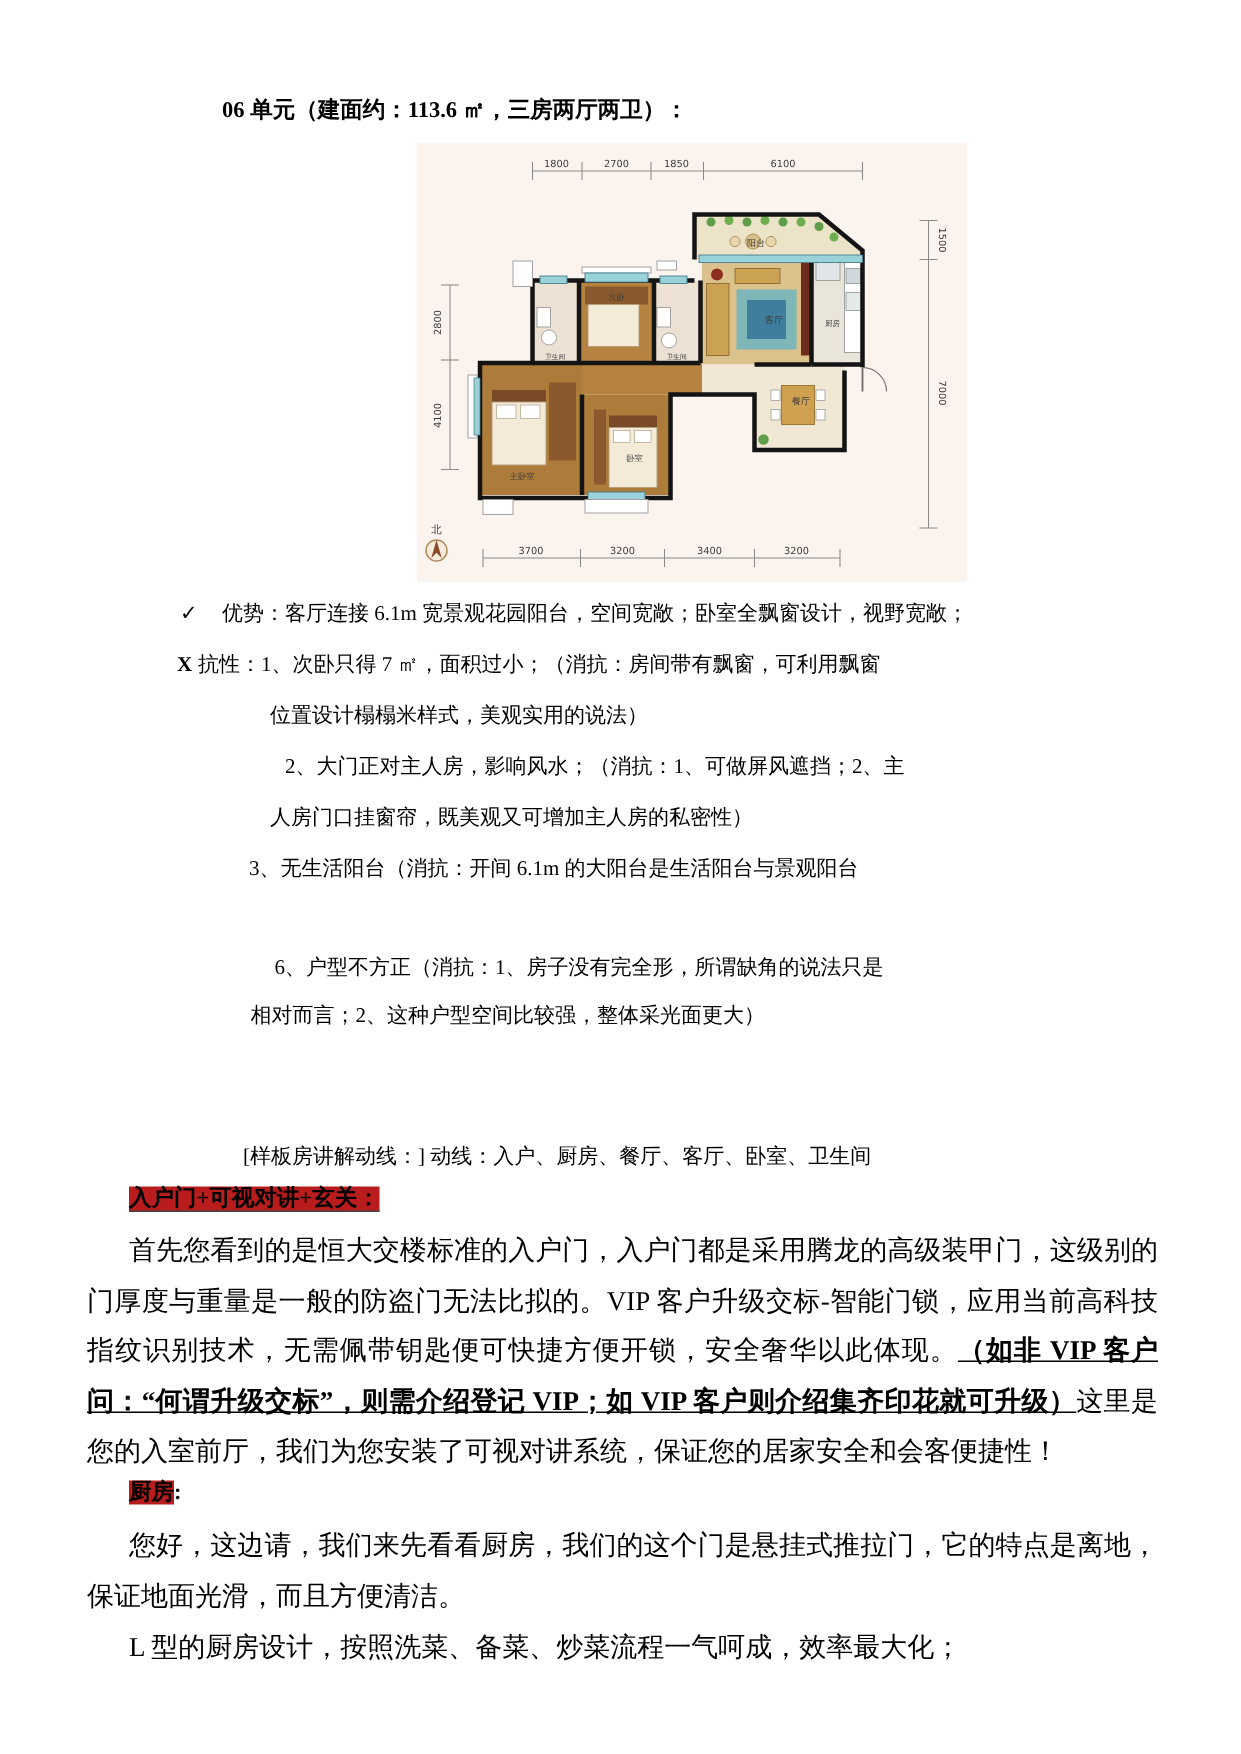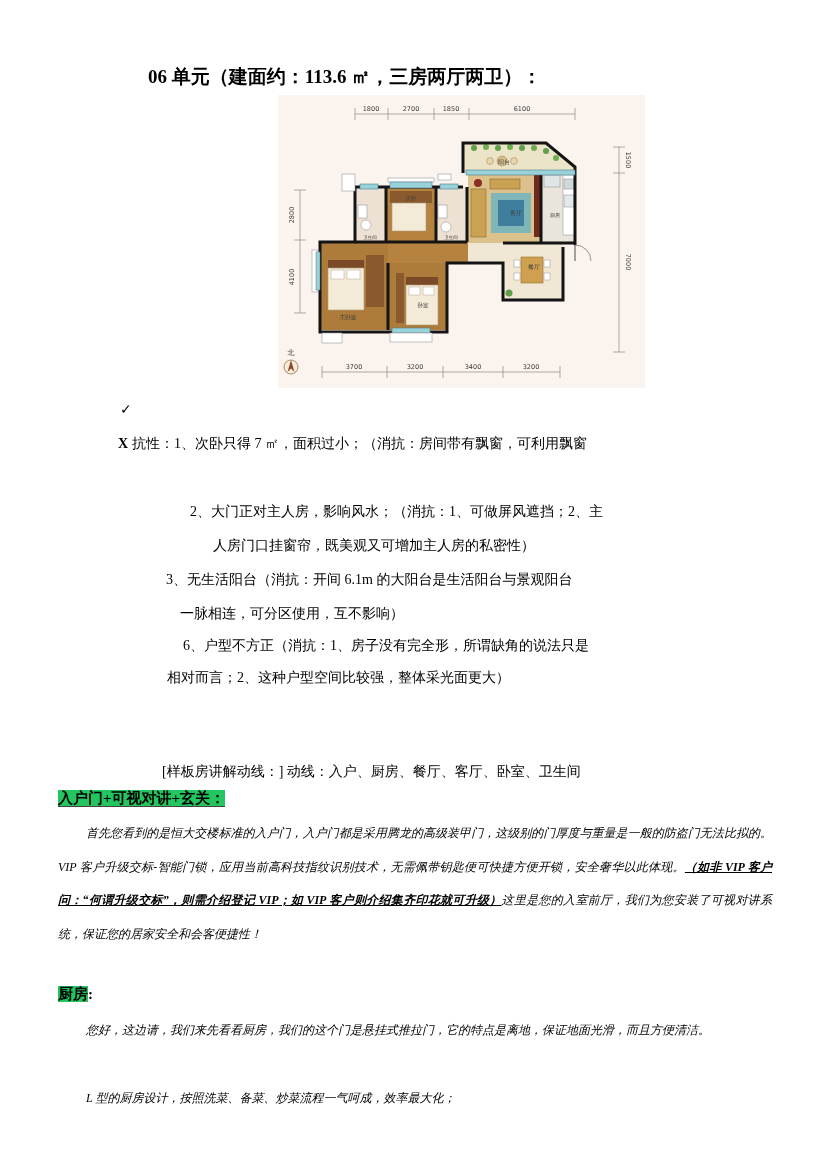--- a/index.html
+++ b/index.html
@@ -3,24 +3,24 @@
 <meta charset="utf-8">
 <style>
   html,body{margin:0;padding:0;background:#ffffff;}
   .page{
     position:relative;width:827px;height:1169px;background:#ffffff;
     font-family:"Liberation Serif","DejaVu Serif",serif;color:#000;overflow:hidden;
   }
   .abs{position:absolute;}
   .t14{font-size:14px;white-space:nowrap;line-height:18px;}
   .b{font-weight:bold;}
-  .title{font-size:19px;font-weight:bold;white-space:nowrap;}
-  .para{font-size:12px;line-height:33.5px;text-align:justify;text-justify:inter-ideograph;font-style:italic;}
+  .title{font-size:15px;font-weight:bold;white-space:nowrap;}
+  .para{font-size:18px;line-height:33.5px;text-align:justify;text-justify:inter-ideograph;}
   .indent{text-indent:28px;}
-  .hl{background:#22c55e;}
+  .hl{background:#b91c1c;margin-left:28px;}
   .heading1{font-size:15px;font-weight:bold;border-bottom:1.5px solid #444;}
   .heading2{font-size:15px;font-weight:bold;}
   .uline{text-decoration:underline;font-weight:bold;}
   svg text{font-family:"DejaVu Sans","Liberation Sans",sans-serif;}
   .fp{position:absolute;left:278px;top:95px;width:411px;height:293px;}
 </style>
 </head>
 <body>
 
 <div class="page">
@@ -171,27 +171,28 @@
 
       <g>
         <text x="13" y="260" font-size="7" fill="#3c3c3c" text-anchor="middle">北</text>
         <circle cx="13" cy="272" r="7" fill="#f6ecdc" stroke="#b08d5f" stroke-width="1"></circle>
         <path d="M13,265 L9.5,277 L13,273.5 L16.5,277 Z" fill="#8a4a2a"></path>
       </g>
     </svg>
   </div>
 
   <span class="abs t14" style="left:120px;top:401px;">✓</span>
+  <span class="abs t14" style="left:148px;top:401px;">优势：客厅连接 6.1m 宽景观花园阳台，空间宽敞；卧室全飘窗设计，视野宽敞；</span>
 
   <span class="abs t14 b" style="left:118px;top:435px;">X</span>
   <span class="abs t14" style="left:132px;top:435px;">抗性：1、次卧只得 7 ㎡，面积过小；（消抗：房间带有飘窗，可利用飘窗</span>
+  <span class="abs t14" style="left:180px;top:469px;">位置设计榻榻米样式，美观实用的说法）</span>
   <span class="abs t14" style="left:166px;top:503px;margin-left:24px;">2、大门正对主人房，影响风水；（消抗：1、可做屏风遮挡；2、主</span>
-  <span class="abs t14" style="left:180px;top:537px;margin-left:33px;">人房门口挂窗帘，既美观又可增加主人房的私密性）</span>
+  <span class="abs t14" style="left:180px;top:537px;">人房门口挂窗帘，既美观又可增加主人房的私密性）</span>
   <span class="abs t14" style="left:166px;top:571px;">3、无生活阳台（消抗：开间 6.1m 的大阳台是生活阳台与景观阳台</span>
-  <span class="abs t14" style="left:180px;top:605px;">一脉相连，可分区使用，互不影响）</span>
   <span class="abs t14" style="left:183px;top:637px;">6、户型不方正（消抗：1、房子没有完全形，所谓缺角的说法只是</span>
   <span class="abs t14" style="left:167px;top:669px;">相对而言；2、这种户型空间比较强，整体采光面更大）</span>
 
   <span class="abs t14" style="left:162px;top:763px;text-align:right;">[样板房讲解动线：] 动线：入户、厨房、餐厅、客厅、卧室、卫生间</span>
 
   <div class="abs" style="left:58px;top:789px;">
     <span class="heading1 hl">入户门+可视对讲+玄关：</span>
   </div>
   <div class="abs para indent" style="left:58px;top:817px;width:714px;">
     <span>首先您看到的是恒大交楼标准的入户门，入户门都是采用腾龙的高级装甲门，这级别的门厚度与重量是一般的防盗门无法比拟的。VIP 客户升级交标-智能门锁，应用当前高科技指纹识别技术，无需佩带钥匙便可快捷方便开锁，安全奢华以此体现。</span><span class="uline">（如非 VIP 客户问：“何谓升级交标”，则需介绍登记 VIP；如 VIP 客户则介绍集齐印花就可升级）</span><span>这里是您的入室前厅，我们为您安装了可视对讲系统，保证您的居家安全和会客便捷性！</span>

